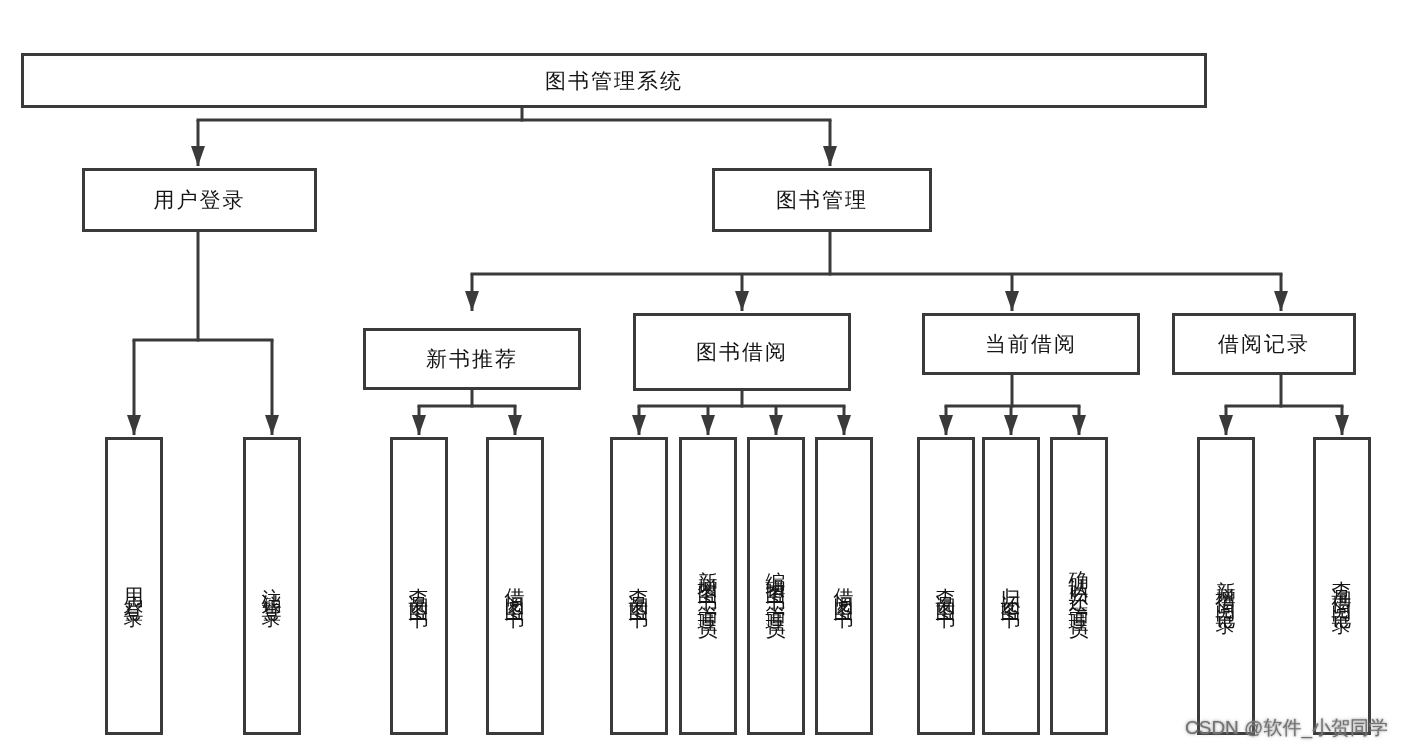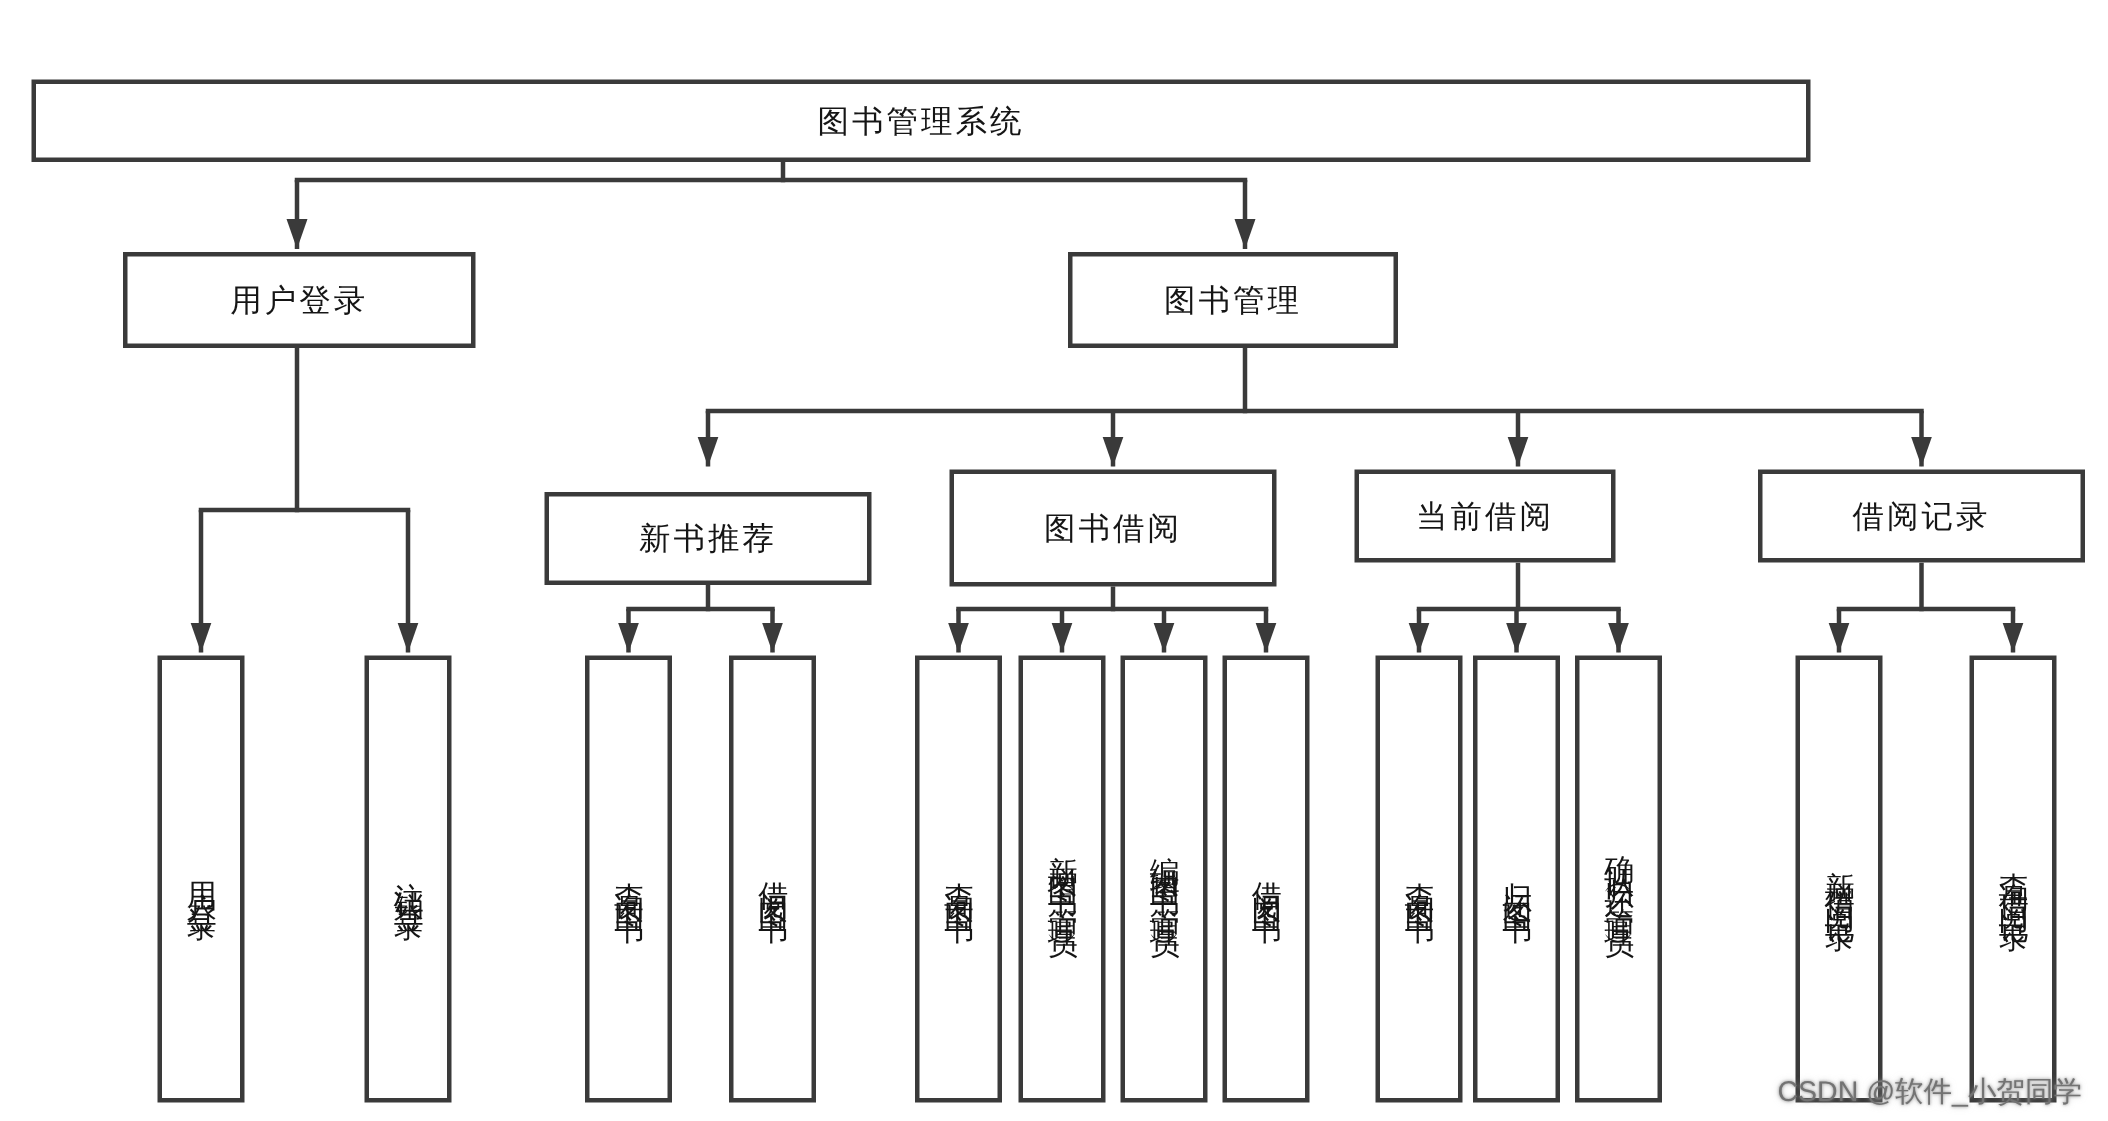--- a/index.html
+++ b/index.html
@@ -16,22 +16,22 @@
   .vbox{
     writing-mode:vertical-rl;text-orientation:mixed;
     font-size:20px;letter-spacing:7px;line-height:1;
   }
   
   .n-root{left:21px;top:13px;width:1186px;height:55px;margin-top:40px;}
   .n-userlogin{left:82px;top:168px;width:235px;height:64px;}
   .n-bookmgmt{left:712px;top:168px;width:220px;height:64px;}
   .n-newbooks{left:363px;top:328px;width:218px;height:62px;}
   .n-bookborrow{left:633px;top:313px;width:218px;height:78px;}
-  .n-currentborrow{left:903px;top:313px;width:174px;height:62px;}
-  .n-borrowrecords{left:1172px;top:313px;width:218px;height:62px;}
+  .n-currentborrow{left:922px;top:313px;width:218px;height:62px;}
+  .n-borrowrecords{left:1172px;top:313px;width:184px;height:62px;}
   .leaf{top:437px;width:58px;height:298px;}
   .l-ul1{left:105px;} .l-ul2{left:243px;}
   .l-nb1{left:390px;} .l-nb2{left:486px;}
   .l-bb1{left:610px;} .l-bb2{left:679px;} .l-bb3{left:747px;} .l-bb4{left:815px;}
   .l-cb1{left:917px;} .l-cb2{left:982px;} .l-cb3{left:1050px;}
   .l-br1{left:1197px;} .l-br2{left:1313px;}
   .watermark{
     position:absolute;left:1185px;top:715px;z-index:5;
     font-size:19px;color:#737373;white-space:nowrap;
     text-shadow:0 0 2px rgba(125,125,125,.85),0 0 4px rgba(160,160,160,.6);

